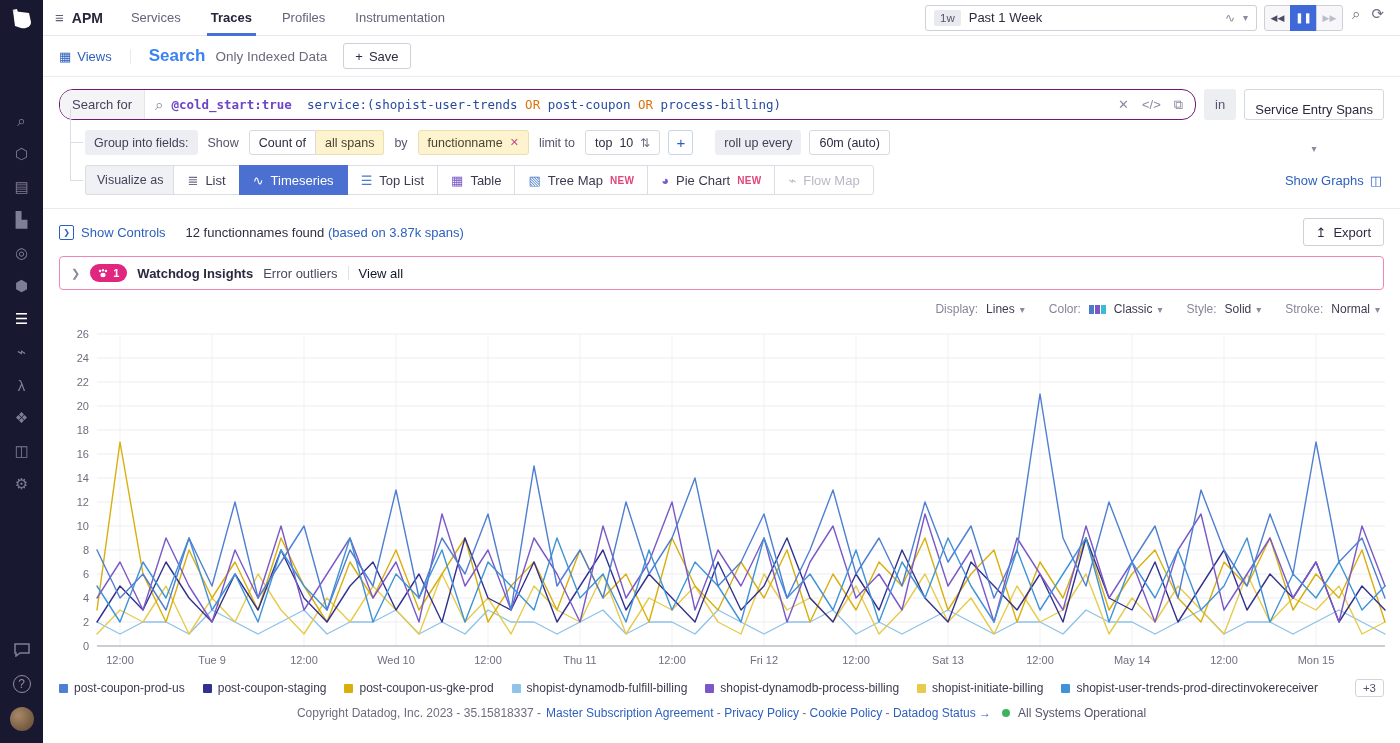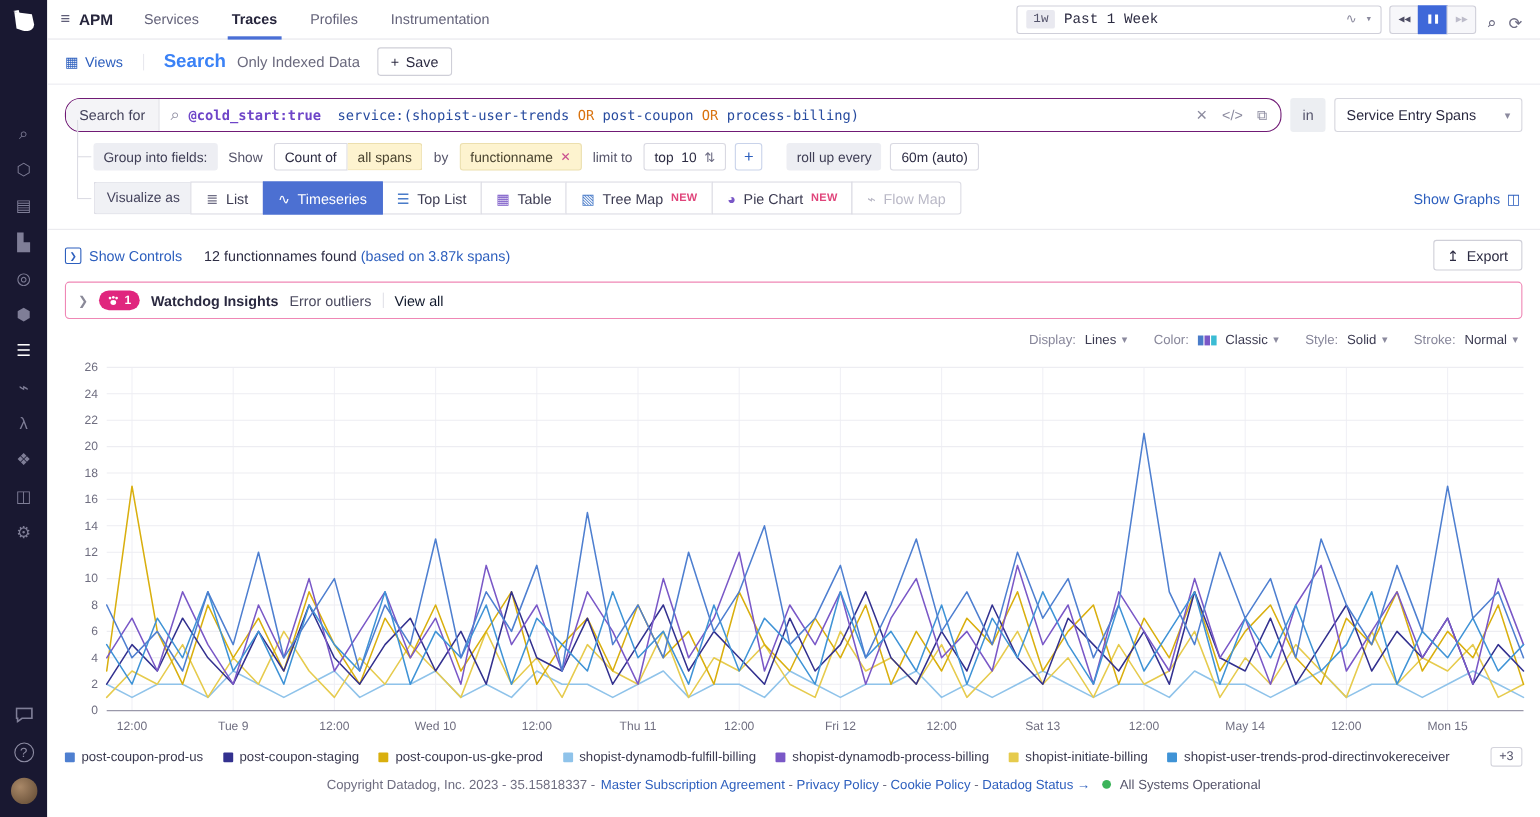--- a/index.html
+++ b/index.html
@@ -21,21 +21,21 @@
   
   .main { width:1357px; display:flex; flex-direction:column; background:#fff; }
 
   
   .topnav { height:36px; display:flex; align-items:center; padding:0 14px 0 12px; border-bottom:1px solid #e6e6ec; flex-shrink:0; }
   .apm-menu { font-size:15px; color:#5f5e78; margin-right:8px; }
   .brand { font-weight:700; font-size:14px; color:#26253c; margin-right:28px; }
   .nav-item { margin-right:30px; color:#64637a; font-size:13px; cursor:pointer; height:36px; display:flex; align-items:center; position:relative; }
   .nav-item.active { color:#26253c; font-weight:600; }
   .nav-item.active::after { content:""; position:absolute; left:-4px; right:-4px; bottom:0; height:3px; background:#4a6fd6; }
-  .tn-right { margin-left:auto; display:flex; align-items:flex-end; gap:7px;font-family:Liberation Mono, monospace; }
+  .tn-right { margin-left:auto; display:flex; align-items:flex-start; gap:7px; }
   .time-box { width:332px; height:26px; border:1px solid #cfcfd9; border-radius:3px; display:flex; align-items:center; padding:0 8px; gap:8px; background:#fff; cursor:pointer; }
   .range-chip { background:#e9e9f0; border-radius:2px; font-size:11.5px; padding:2px 6px; color:#55546c; }
   .range-label { font-size:13px; color:#2c2b42; flex:1; }
   .time-icons { color:#8b8a9e; font-size:12px; display:flex; gap:8px; align-items:center; }
   .ctrl-group { display:flex; }
   .ctrl-btn { width:27px; height:26px; border:1px solid #cfcfd9; background:#f7f7fa; color:#4d4c64; font-size:9px; display:flex; align-items:center; justify-content:center; cursor:pointer; margin-left:-1px; }
   .ctrl-btn:first-child { border-radius:3px 0 0 3px; margin-left:0; }
   .ctrl-btn:last-child { border-radius:0 3px 3px 0; }
   .ctrl-btn.play { background:#3f68d9; border-color:#3f68d9; color:#fff; font-size:10px; }
   .ctrl-btn.dim { color:#bdbcca; }
@@ -54,21 +54,21 @@
   .search-input { flex:1; height:31px; border:1px solid #701a75; border-radius:14px; display:flex; align-items:center; background:#fff; overflow:hidden; cursor:text; }
   .search-for { background:#f4f4f7; height:100%; display:flex; align-items:center; padding:0 12px; color:#44435c; font-size:13px; border-right:1px solid #e4e4ea; }
   .mag { color:#8b8a9e; font-size:15px; margin:0 8px 0 10px; }
   .query { font-family:"DejaVu Sans Mono", monospace; font-size:12.5px; white-space:pre; flex:1; }
   .tok-purple { color:#6e45c8; font-weight:700; }
   .tok-navy { color:#274b9f; }
   .tok-orange { color:#d9730f; }
   .sr-icons { display:flex; gap:13px; align-items:center; margin-right:12px; color:#8b8a9e; font-size:13px; }
   .sr-icons span { cursor:pointer; }
   .in-chip { background:#eceef2; height:31px; display:flex; align-items:center; padding:0 11px; border-radius:3px; color:#55546c; font-size:13px; }
-  .scope-select { border:1px solid #d6d6de; border-radius:3px; height:31px; display:flex; align-items:center; padding:12px 10px; gap:26px; font-size:13px; color:#2a2940; background:#fff; cursor:pointer; }
+  .scope-select { border:1px solid #d6d6de; border-radius:3px; height:31px; display:flex; align-items:center; padding:12px 10px; gap:26px; font-size:13px; color:#2a2940; background:#fff; cursor:pointer;flex-direction:column; }
   .caret { color:#8b8a9e; font-size:10px; }
 
   
   .query-row, .viz-row { margin-top:10px; margin-left:26px; display:flex; align-items:center; gap:8px; position:relative; }
   .query-row::before { content:""; position:absolute; left:-15px; top:-17px; width:12px; height:29px; border-left:1px solid #dcdce4; border-bottom:1px solid #dcdce4; }
   .viz-row::before { content:""; position:absolute; left:-15px; top:-56px; width:12px; height:71px; border-left:1px solid #dcdce4; border-bottom:1px solid #dcdce4; }
   .chip-gray { background:#edeef3; color:#3f3e55; height:25px; padding:4px 9px; border-radius:3px; font-size:12.5px; display:flex; align-items:center; cursor:pointer; }
   .plain-label { color:#56556a; font-size:12.5px; padding:0 2px; }
   .joined { display:flex; }
   .chip-outline { border:1px solid #d9d9e2; background:#fff; height:25px; padding:4px 9px; display:flex; align-items:center; gap:7px; font-size:12.5px; color:#2c2b42; border-radius:3px; cursor:pointer; }

